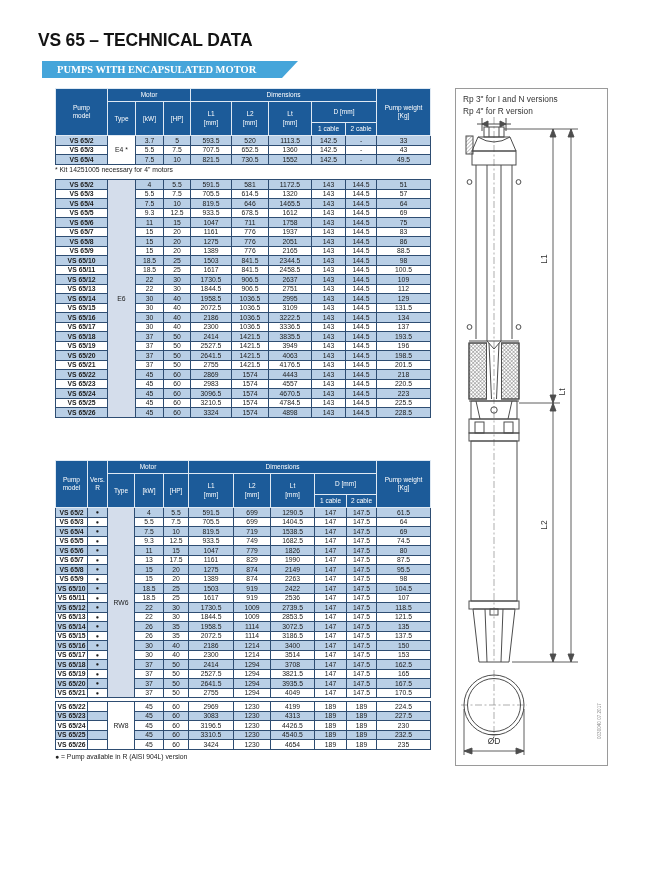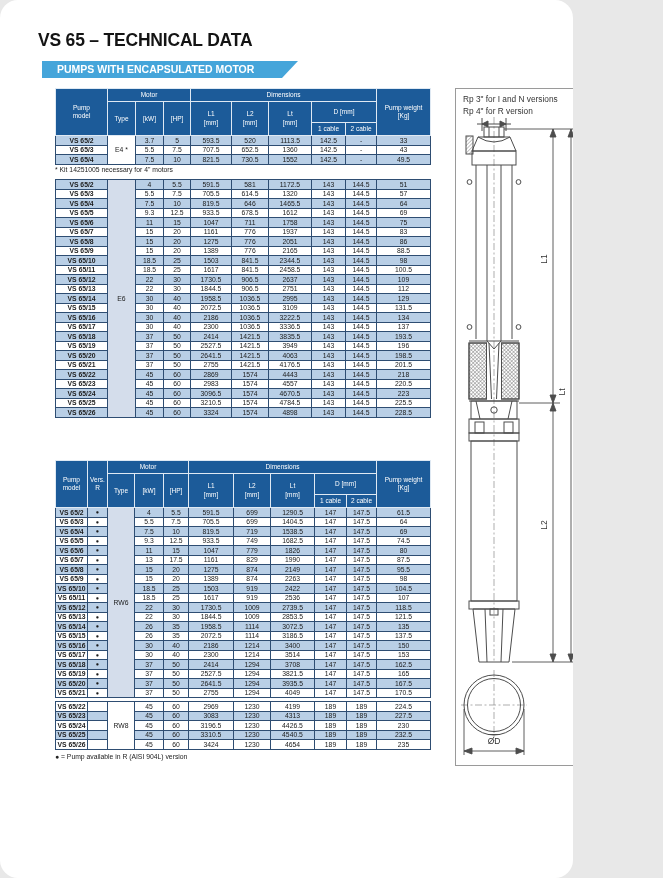--- a/index.html
+++ b/index.html
@@ -1,23 +1,23 @@
 <!DOCTYPE html>
 <html style="--hdr: #1c5b99; --banner: #45a5da; --stripe: #b9cfe6; --tint: #d4ddeb;"><head>
 <meta charset="utf-8">
 <style>
   html,body{margin:0;padding:0;background:#e8e8e8;}
-  .page{position:relative;width:573px;height:878px;background:#fff;overflow:hidden;
-        font-family:"Liberation Sans",sans-serif;color:#111;border-radius:18px;}
+  .page{position:relative;width:663px;height:878px;background:#fff;overflow:hidden;
+        font-family:"Liberation Sans",sans-serif;color:#111;}
   .title{position:absolute;left:38px;top:30px;font-size:17.5px;font-weight:bold;
          letter-spacing:-0.2px;color:#141414;}
   .banner{position:absolute;left:42px;height:17px;background:var(--banner,#45a5da);
           color:#fff;font-weight:bold;font-size:10.5px;line-height:17px;padding-left:15px;
           clip-path:polygon(0 0,100% 0,calc(100% - 16px) 100%,0 100%);
-          box-sizing:border-box;white-space:nowrap;}
+          box-sizing:border-box;white-space:nowrap;font-family:Liberation Serif, serif;}
   #banner-enc{top:61px;width:256px;}
   #banner-rew{top:433px;width:248px;}
 
   table.dt{border-collapse:collapse;table-layout:fixed;width:375px;position:absolute;left:55px;
            font-size:6.8px;line-height:1.1;}
   table.dt th,table.dt td{border:1px solid #2e4d72;padding:0 1px;text-align:center;vertical-align:middle;overflow:hidden;}
   table.dt th{background:var(--hdr,#1c5b99);color:#fff;font-weight:normal;font-size:6.5px;border:1px solid #dfe9f3;}
   table.dt thead tr:nth-child(1){height:13px;}
   table.dt thead tr:nth-child(2){height:21px;}
   table.dt thead tr:nth-child(3){height:13px;}

